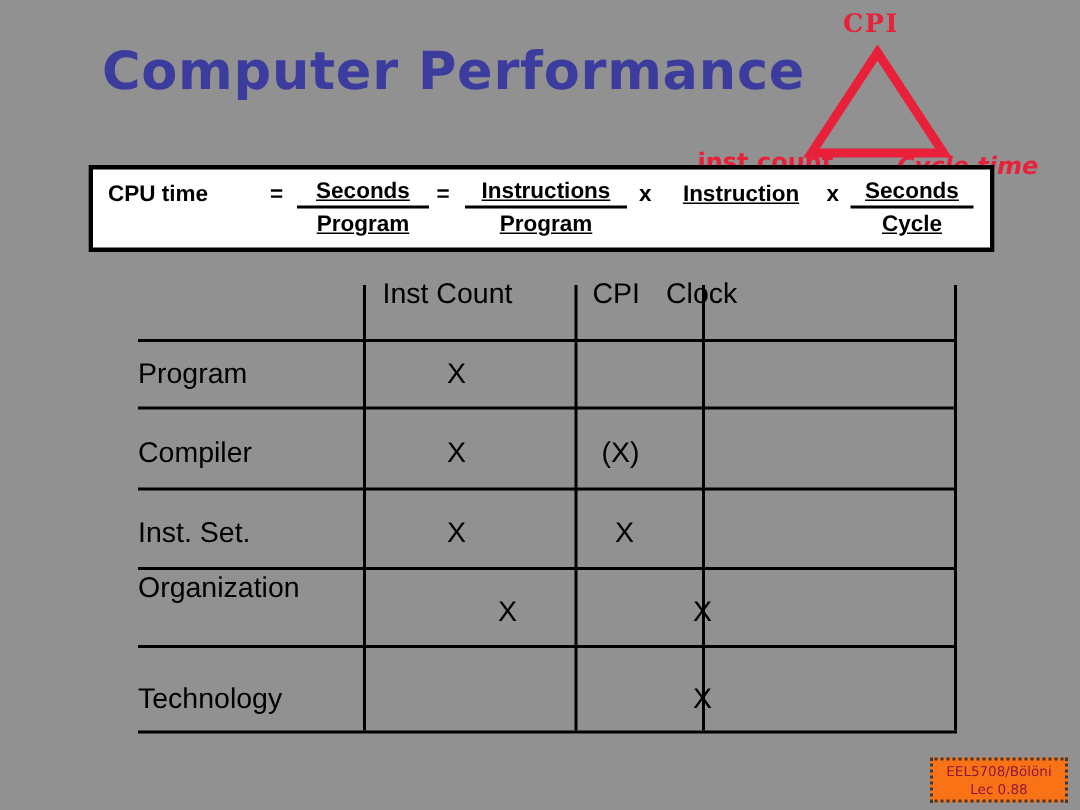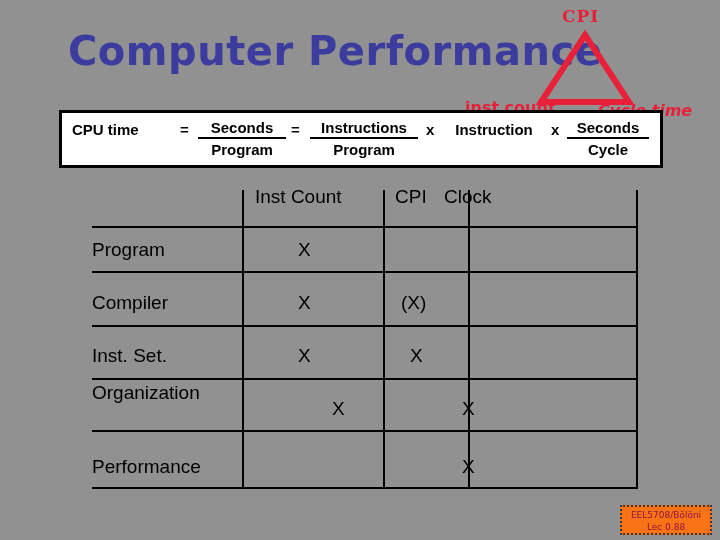--- a/index.html
+++ b/index.html
@@ -20,21 +20,21 @@
     width: 720px;
     height: 540px;
   }
 
   
   #slide-title {
     position: absolute;
     left: 68px;
     top: 28px;
     font-family: "DejaVu Sans", sans-serif;
-    font-size: 40px;
+    font-size: 35px;
     font-weight: bold;
     font-style: normal;
     letter-spacing: 0.5px;
     color: #3c3c9e;
     white-space: nowrap;
   }
 
   
   #cpi-annotation {
     position: absolute;
@@ -92,20 +92,21 @@
     height: 100%;
     color: #000000;
     font-family: "Liberation Sans", sans-serif;
     font-weight: bold;
     font-size: 15px;
   }
   .f-term {
     position: absolute;
     text-align: center;
     white-space: nowrap;
+    text-decoration: underline;
   }
   .f-num {
     display: block;
     padding: 0 2px 1px 2px;
     border-bottom: 2px solid #000;
   }
   .f-den {
     display: block;
     padding-top: 2px;
   }
@@ -257,21 +258,21 @@
     <div class="mx-mark" style="left:309px; top:110px;">(X)</div>
 
     <div class="mx-rowlabel" style="top:163px;">Inst. Set.</div>
     <div class="mx-mark" style="left:206px; top:163px;">X</div>
     <div class="mx-mark" style="left:318px; top:163px;">X</div>
 
     <div class="mx-rowlabel" style="top:200px;">Organization</div>
     <div class="mx-mark" style="left:240px; top:216px;">X</div>
     <div class="mx-mark" style="left:370px; top:216px;">X</div>
 
-    <div class="mx-rowlabel" style="top:274px;">Performance</div>
+    <div class="mx-rowlabel" style="top:274px;">Technology</div>
     <div class="mx-mark" style="left:370px; top:274px;">X</div>
 
   </div>
 
   <div id="footer-stamp">
     <span>EEL5708/Bölöni</span>
     <span>Lec  0.88</span>
   </div>
 
 </div>

